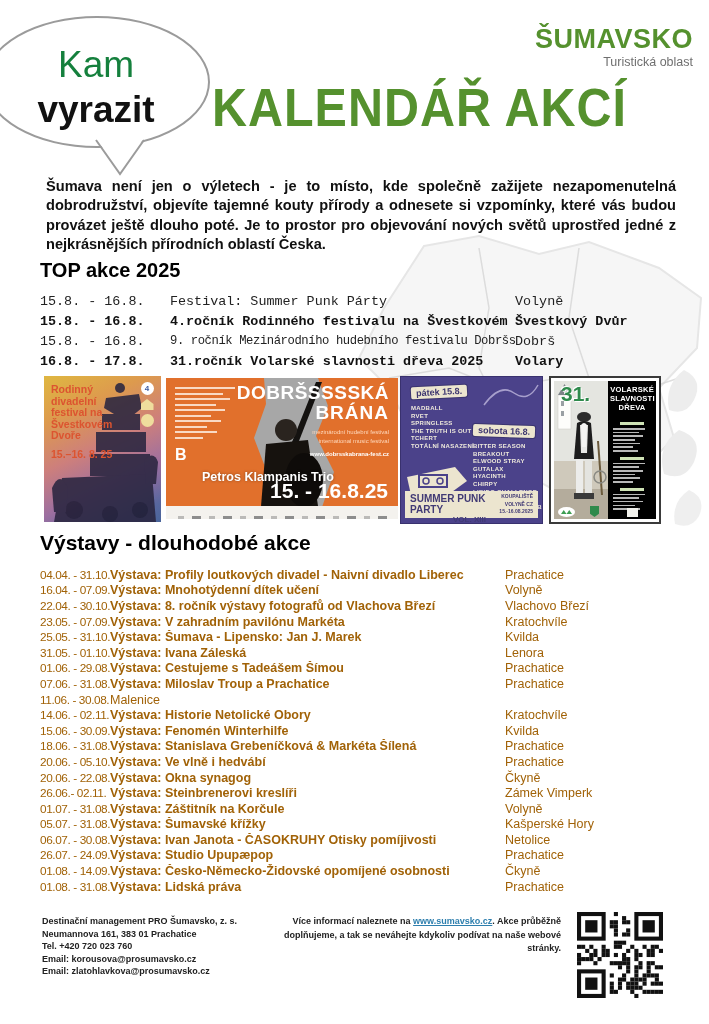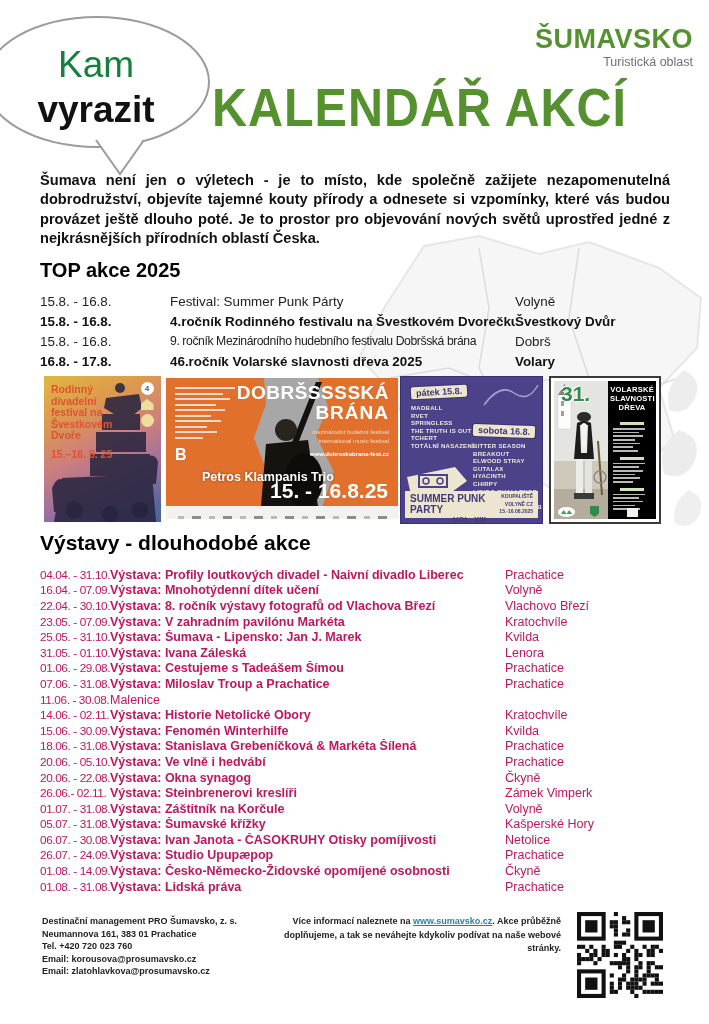--- a/index.html
+++ b/index.html
@@ -16,26 +16,26 @@
   .bubble-l1{font-size:37px;color:#15803d;}
   .bubble-l2{font-size:37px;font-weight:bold;color:#111;}
   .bubble-tail{position:absolute;left:92px;top:138px;z-index:3;}
 
   .logo{position:absolute;right:16px;top:26px;text-align:right;z-index:2;}
   .logo-title{font-size:27px;font-weight:bold;color:#55912e;letter-spacing:.5px;line-height:1;}
   .logo-sub{font-size:12.5px;color:#6f6f6f;margin-top:2px;}
 
   .page-title{position:absolute;left:212px;top:76px;font-size:50px;font-weight:bold;color:#55912e;letter-spacing:1px;transform:scaleY(1.08) scaleX(.97);transform-origin:left top;z-index:2;white-space:nowrap;}
 
-  .intro{position:absolute;left:40px;top:171px;width:630px;font-size:14.6px;font-weight:bold;line-height:1.33;text-align:justify;color:#111;z-index:2;margin:0;}
+  .intro{position:absolute;left:40px;top:171px;width:630px;font-size:14.6px;font-weight:bold;line-height:1.33;text-align:justify;color:#111;z-index:2;margin:6px;}
 
   
   .top-heading{position:absolute;left:40px;top:259px;font-size:20px;font-weight:bold;color:#000;margin:0;z-index:2;}
   .top-table{position:absolute;left:40px;top:291px;width:630px;z-index:2;}
-  .trow{display:flex;height:20px;align-items:center;font-size:13.4px;color:#222;}
+  .trow{display:flex;height:20px;align-items:center;font-size:13.4px;color:#222;font-family:Liberation Mono, monospace;}
   .trow.bold{font-weight:bold;color:#111;}
   .c-date{width:130px;flex:none;}
   .c-title{flex:1;white-space:nowrap;overflow:hidden;}
   .c-title.narrow{font-size:12.2px;letter-spacing:-.4px;}
   .c-place{width:155px;flex:none;}
 
   
   .poster{position:absolute;z-index:2;overflow:hidden;}
   
   .poster-svest{left:44px;top:376px;width:117px;height:146px;background:linear-gradient(155deg,#dfb542 2%,#dd9a4e 24%,#cd7f7c 48%,#9d6fa0 70%,#58679f 90%,#49659b 100%);}
@@ -84,21 +84,21 @@
   .v-prog .grp i{display:block;height:1.5px;background:rgba(255,255,255,.72);margin:0 0 2.2px;}
   .v-logos{position:absolute;left:0;bottom:2px;width:100%;height:12px;z-index:3;}
   .v-oval{position:absolute;left:4px;bottom:0;width:17px;height:10px;background:#fff;border-radius:50%;}
   .v-oval::after{content:"";position:absolute;left:3px;top:3px;width:11px;height:4px;background:#3f9e53;clip-path:polygon(0 100%,25% 0,50% 100%,75% 0,100% 100%);}
   .v-shield{position:absolute;left:36px;bottom:0;width:9px;height:11px;background:#2f8a4c;clip-path:polygon(0 0,100% 0,100% 70%,50% 100%,0 70%);}
   .v-box{position:absolute;right:18px;bottom:0;width:11px;height:9px;background:#f1f1ec;}
 
   
   .ex-heading{position:absolute;left:40px;top:531px;font-size:21px;font-weight:bold;color:#000;margin:0;z-index:2;text-align:center;}
   .ex-table{position:absolute;left:40px;top:567px;width:632px;z-index:2;}
-  .erow{display:flex;height:15.6px;align-items:center;font-size:12.5px;color:#be185d;}
+  .erow{display:flex;height:15.6px;align-items:center;font-size:12.5px;color:#a16207;}
   .e-date{width:70px;flex:none;font-size:11.8px;letter-spacing:-.4px;white-space:nowrap;}
   .e-title{flex:1;white-space:nowrap;overflow:hidden;font-weight:bold;}
   .e-place{width:167px;flex:none;}
 
   
   .footer-contact{position:absolute;left:42px;top:915px;font-size:9px;font-weight:bold;line-height:1.4;color:#222;z-index:2;}
   .footer-info{position:absolute;left:283px;top:915px;width:278px;text-align:right;font-size:9px;font-weight:bold;line-height:1.5;color:#222;z-index:2;}
   .footer-info a{color:#2e7fae;text-decoration:underline;cursor:pointer;}
   .qr{position:absolute;left:577px;top:912px;z-index:2;}
 </style>
@@ -155,21 +155,21 @@
       </div>
 
       <div class="trow">
         <span class="c-date">15.8. - 16.8.</span>
         <span class="c-title narrow">9. ročník Mezinárodního hudebního festivalu Dobršská brána</span>
         <span class="c-place">Dobrš</span>
       </div>
 
       <div class="trow bold">
         <span class="c-date">16.8. - 17.8.</span>
-        <span class="c-title">46.ročník Volarské slavnosti dřeva 2025</span>
+        <span class="c-title">31.ročník Volarské slavnosti dřeva 2025</span>
         <span class="c-place">Volary</span>
       </div>
     </div>
 
   <div class="poster poster-svest">
     <svg width="117" height="146" viewBox="0 0 117 146" style="position:absolute;inset:0;">
       <g fill="#2a2640" opacity="0.88">
         <circle cx="76" cy="12" r="5"></circle>
         <path d="M62,22 L95,18 L98,32 L88,40 L70,38 L60,32 Z"></path>
         <rect x="58" y="38" width="38" height="16"></rect>

